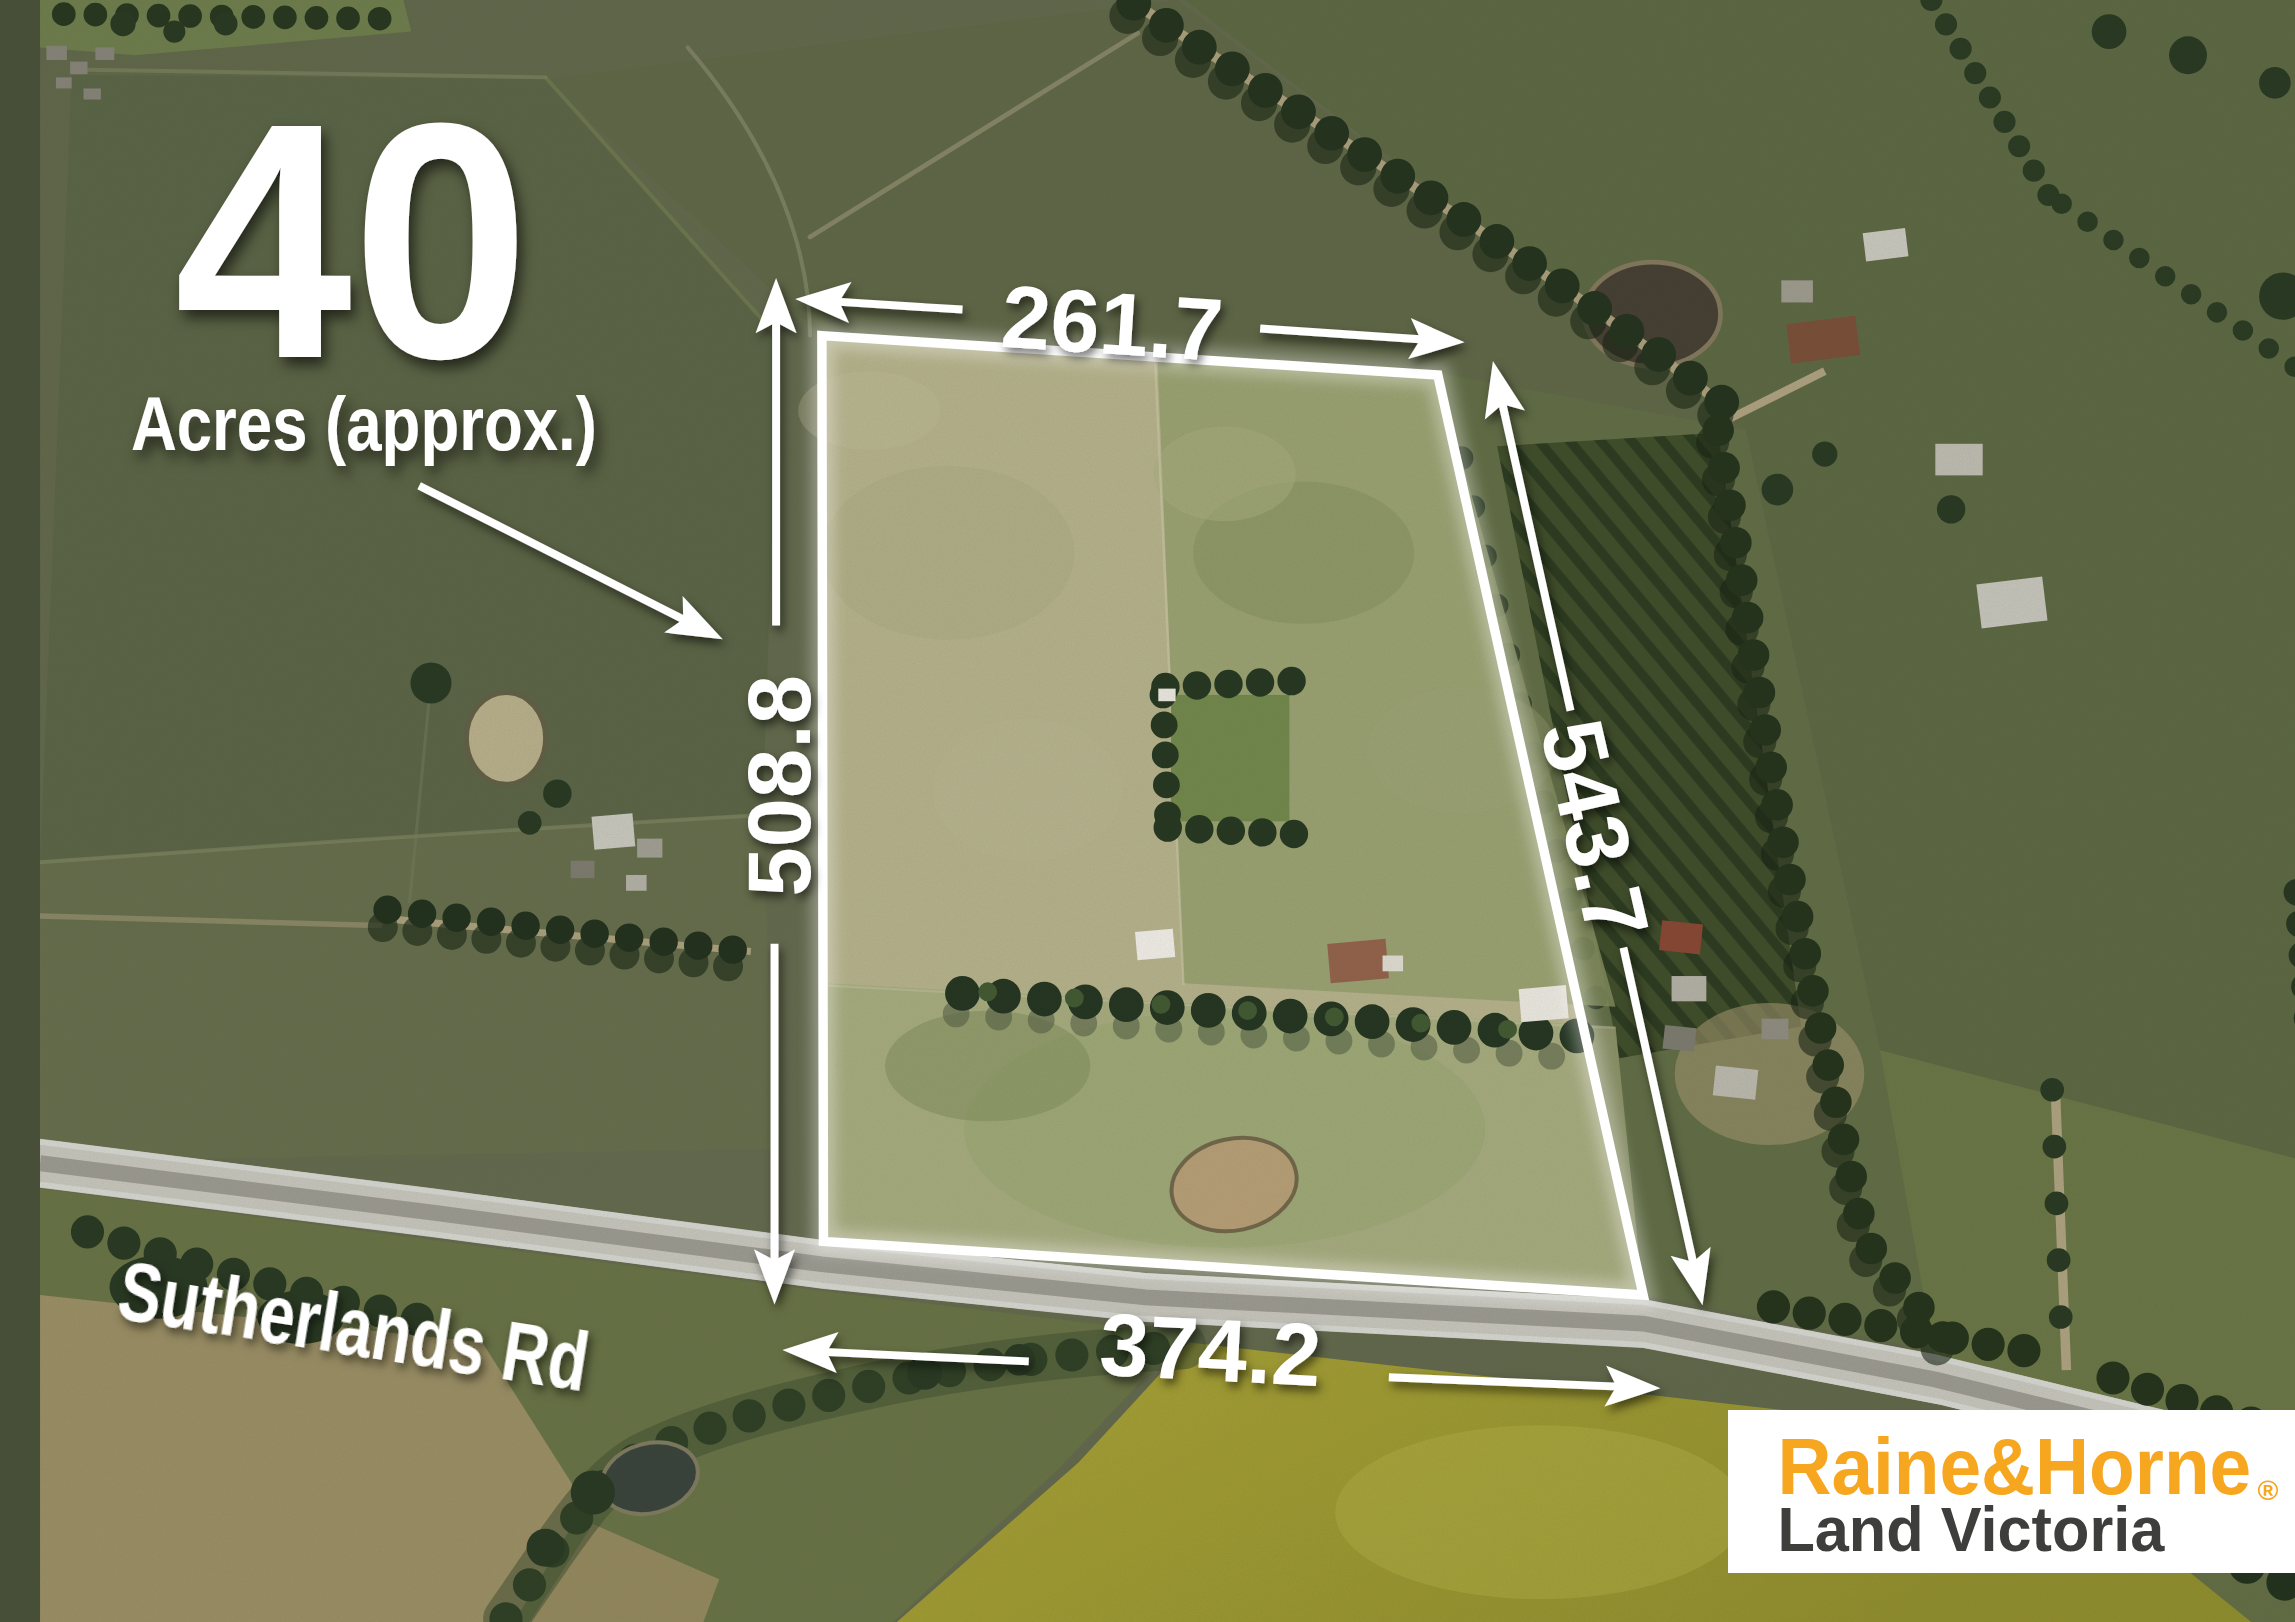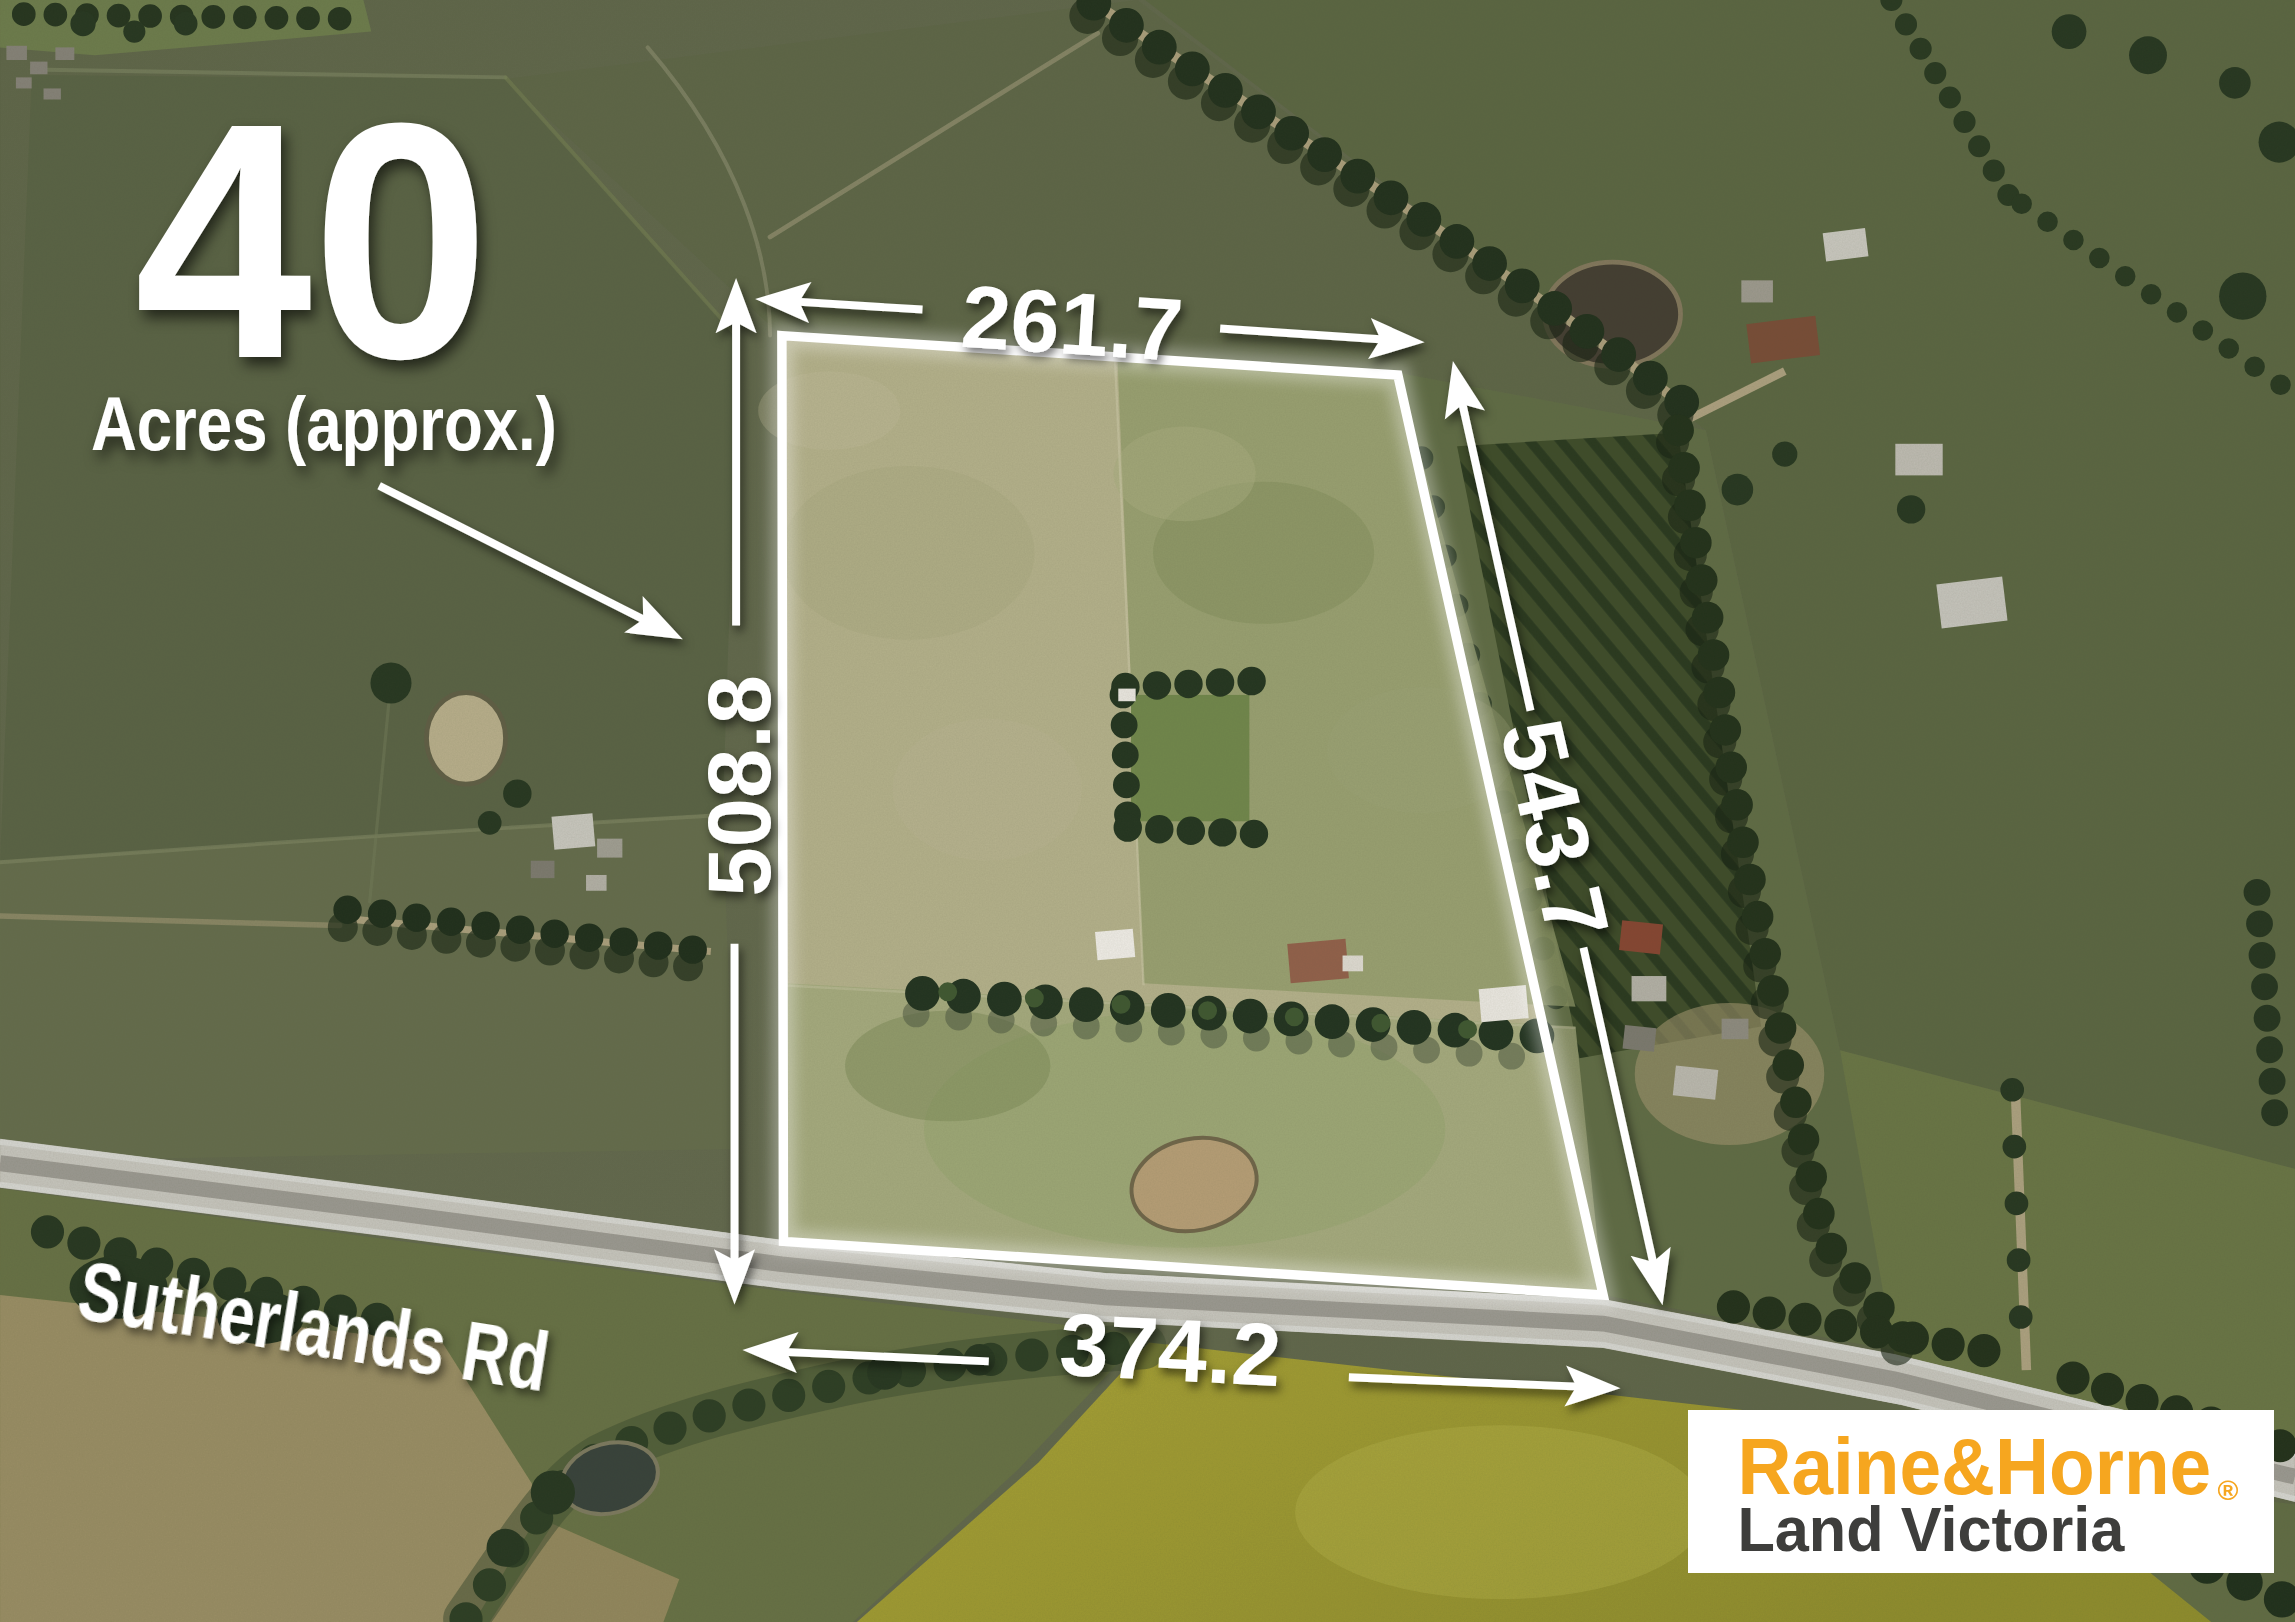--- a/index.html
+++ b/index.html
@@ -1,18 +1,18 @@
 <!DOCTYPE html>
 <html style="font-size:12.6px"><head>
 <meta charset="utf-8">
 <style>
   html,body{margin:0;padding:0;background:#484f38;}
   body{width:2295px;height:1622px;position:relative;overflow:hidden;
        font-family:"Liberation Sans","DejaVu Sans",sans-serif;}
-  #stage{position:absolute;inset:0;}
+  #stage{position:absolute;inset:0;margin-left:40px;}
   svg{display:block;}
   text{font-family:"Liberation Sans","DejaVu Sans",sans-serif;font-weight:bold;}
 </style>
 </head>
 <body>
 
 <div id="stage">
 <svg viewBox="0 0 2906 2054" width="2295" height="1622">
   <defs>
     <linearGradient id="gBase" x1="0" y1="0" x2="1" y2="1">

